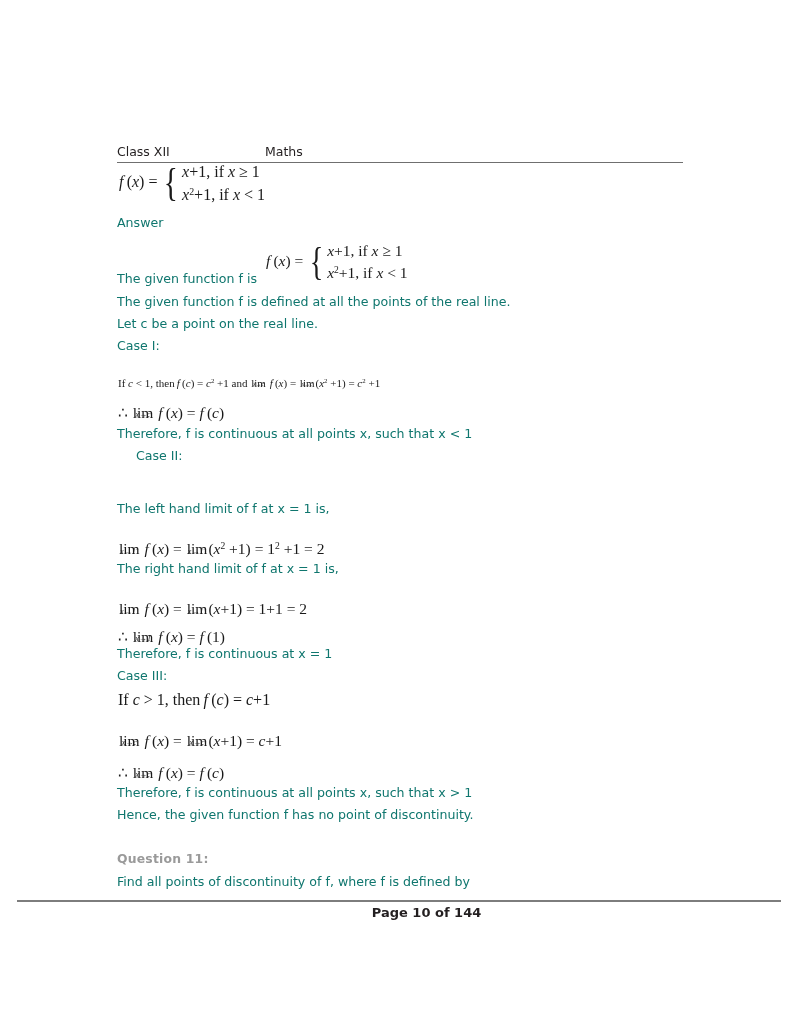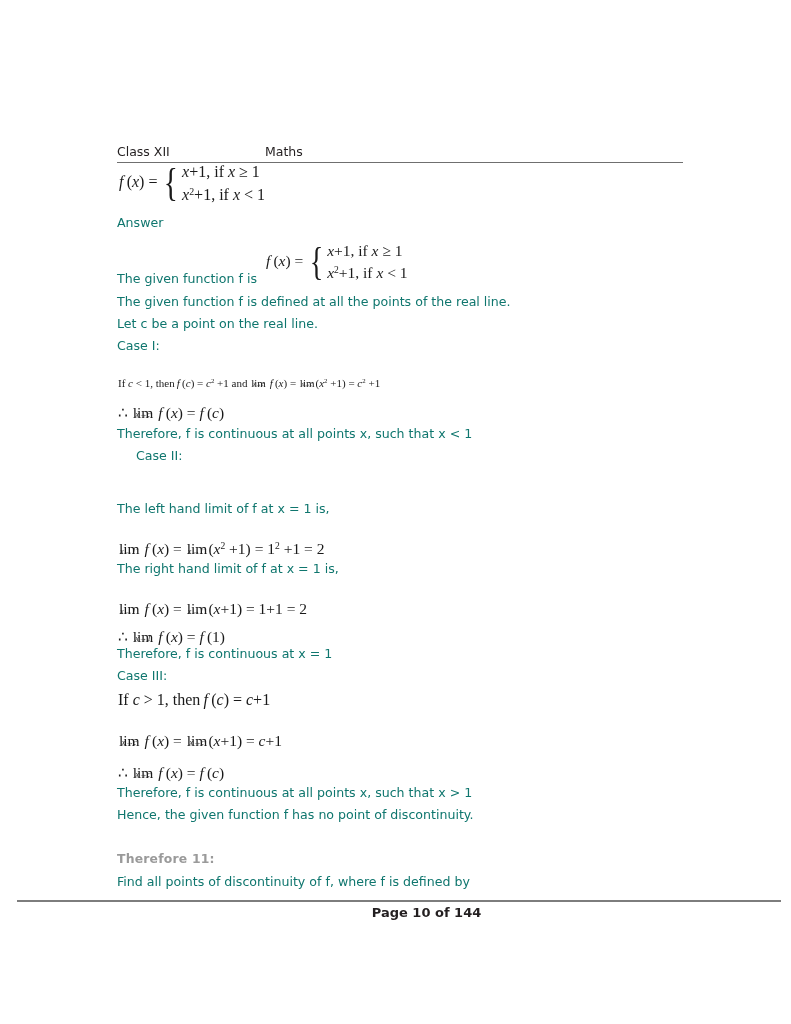--- a/index.html
+++ b/index.html
@@ -243,19 +243,19 @@
   <div class="math" style="left:114px; top:748px; font-size:15.5px;">
     <span class="op">∴</span>
     <span class="lim"><span class="lw">lim</span><span class="ls"><span class="v">x</span>→<span class="v">c</span></span></span>
     <span class="v">f</span> <span class="op">(</span><span class="v">x</span><span class="op">)</span> <span class="op">=</span>
     <span class="v">f</span> <span class="op">(</span><span class="v">c</span><span class="op">)</span>
   </div>
 
   <div class="ptext" style="top:785px;">Therefore, f is continuous at all points x, such that x &gt; 1</div>
   <div class="ptext" style="top:807px;">Hence, the given function f has no point of discontinuity.</div>
 
-  <div class="qlabel" style="top:851px;">Therefore 11:</div>
+  <div class="qlabel" style="top:851px;">Question 11:</div>
   <div class="ptext" style="top:874px;">Find all points of discontinuity of f, where f is defined by</div>
 
   <div class="doc-footer-rule"></div>
   <div class="doc-footer-text">Page 10 of 144</div>
 
 </div>
 
 </body></html>

